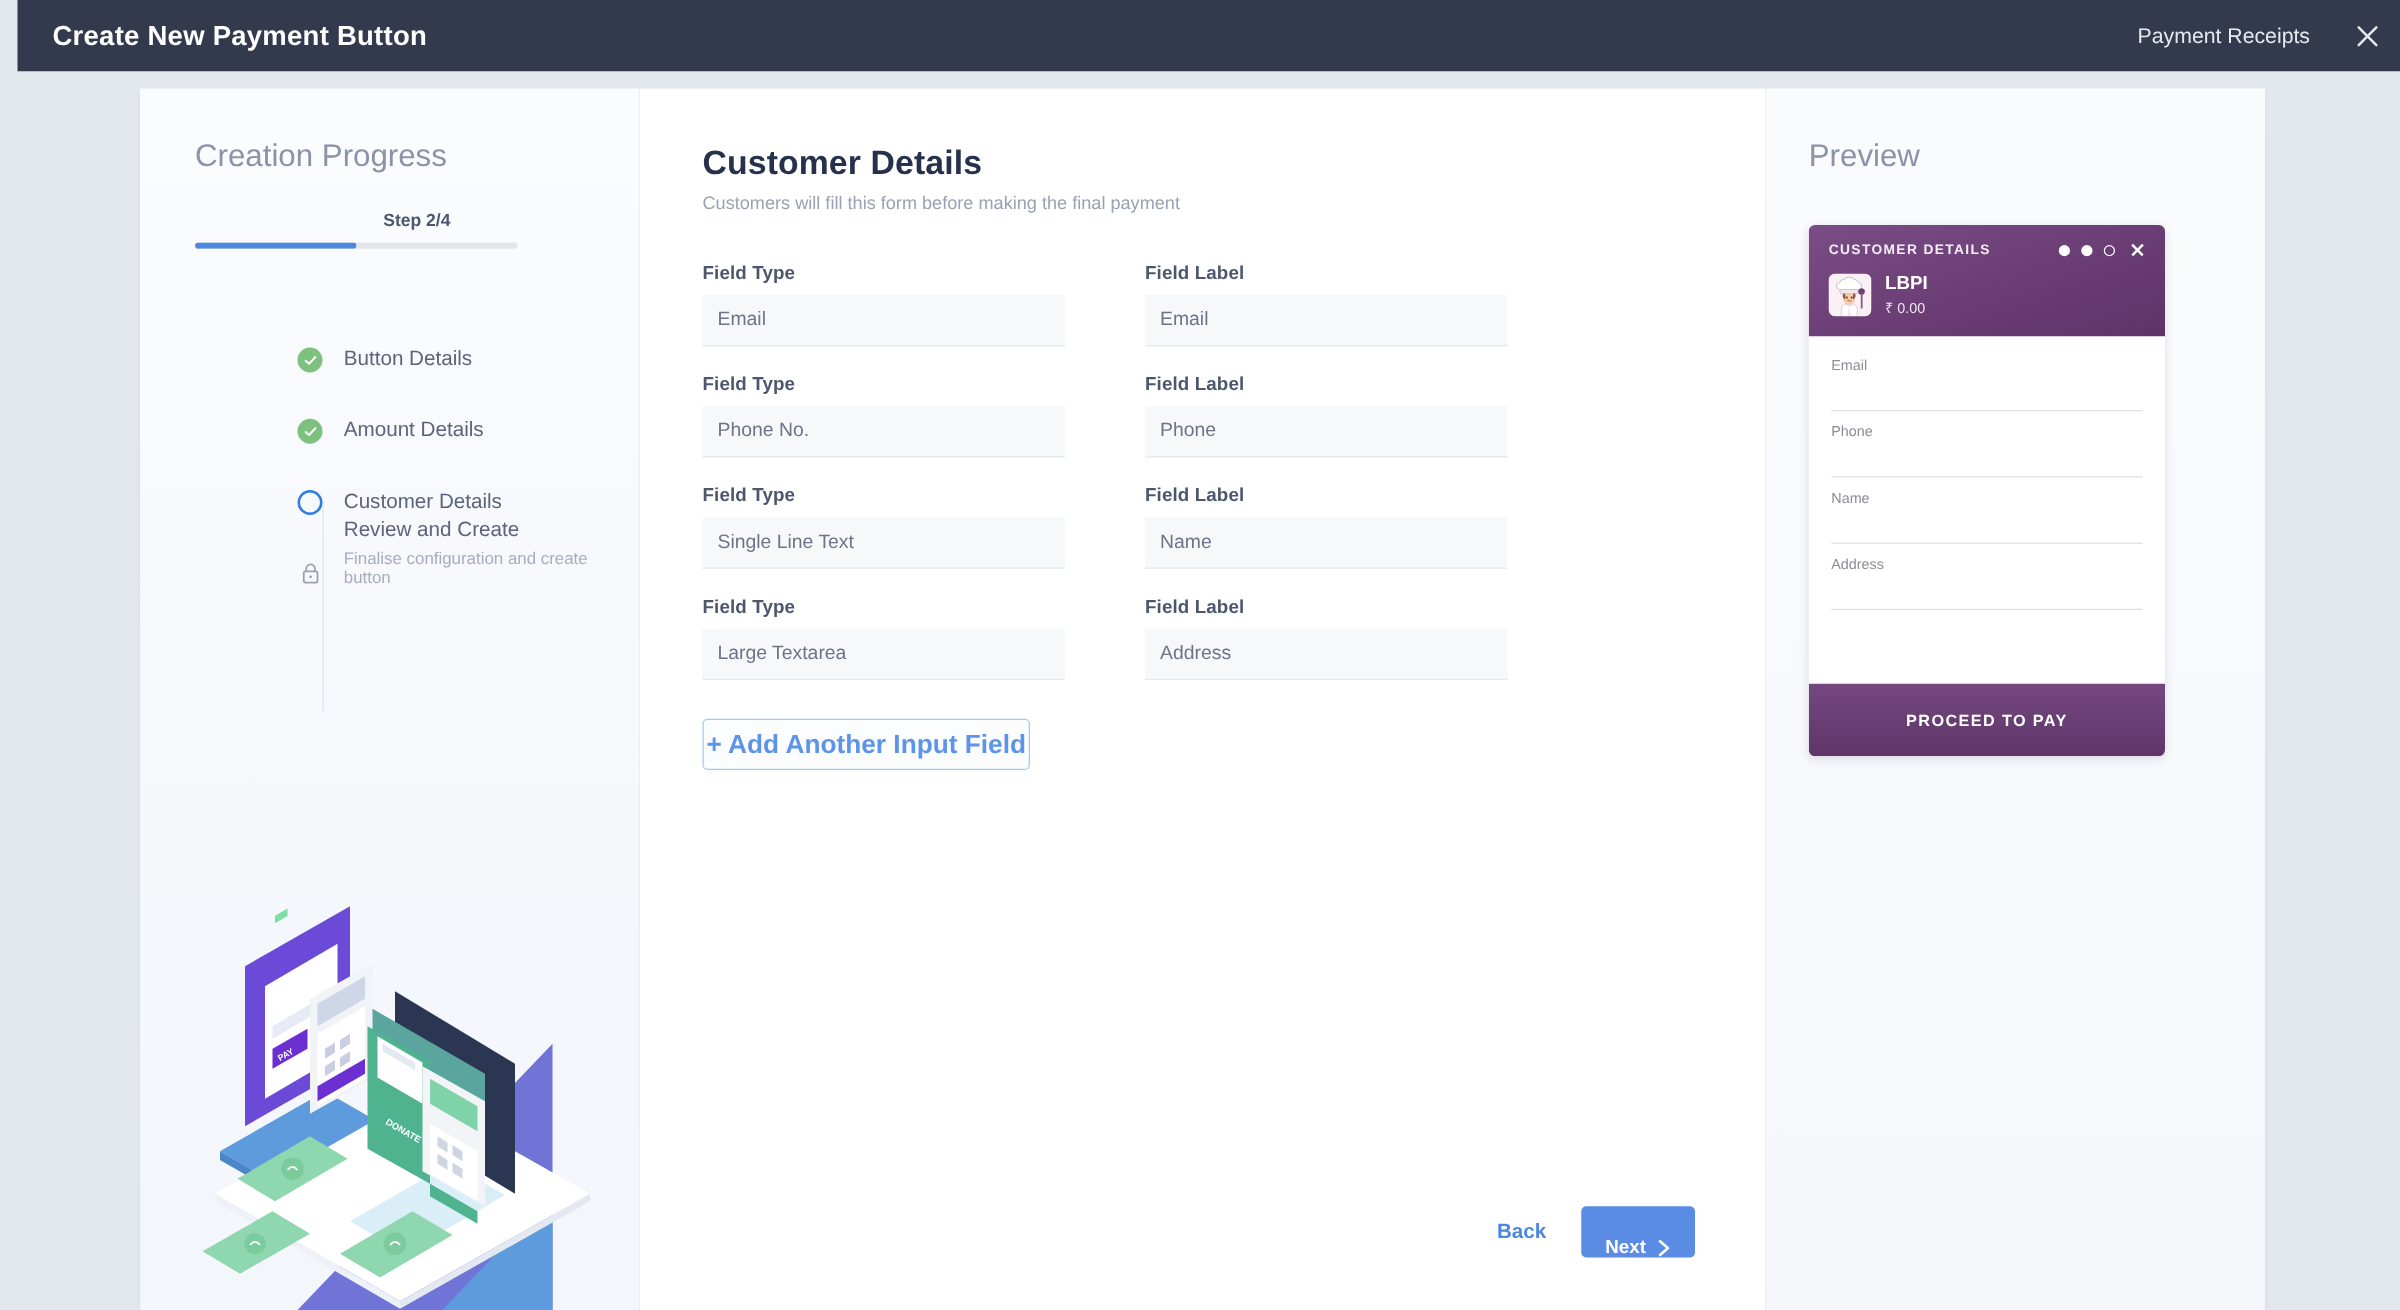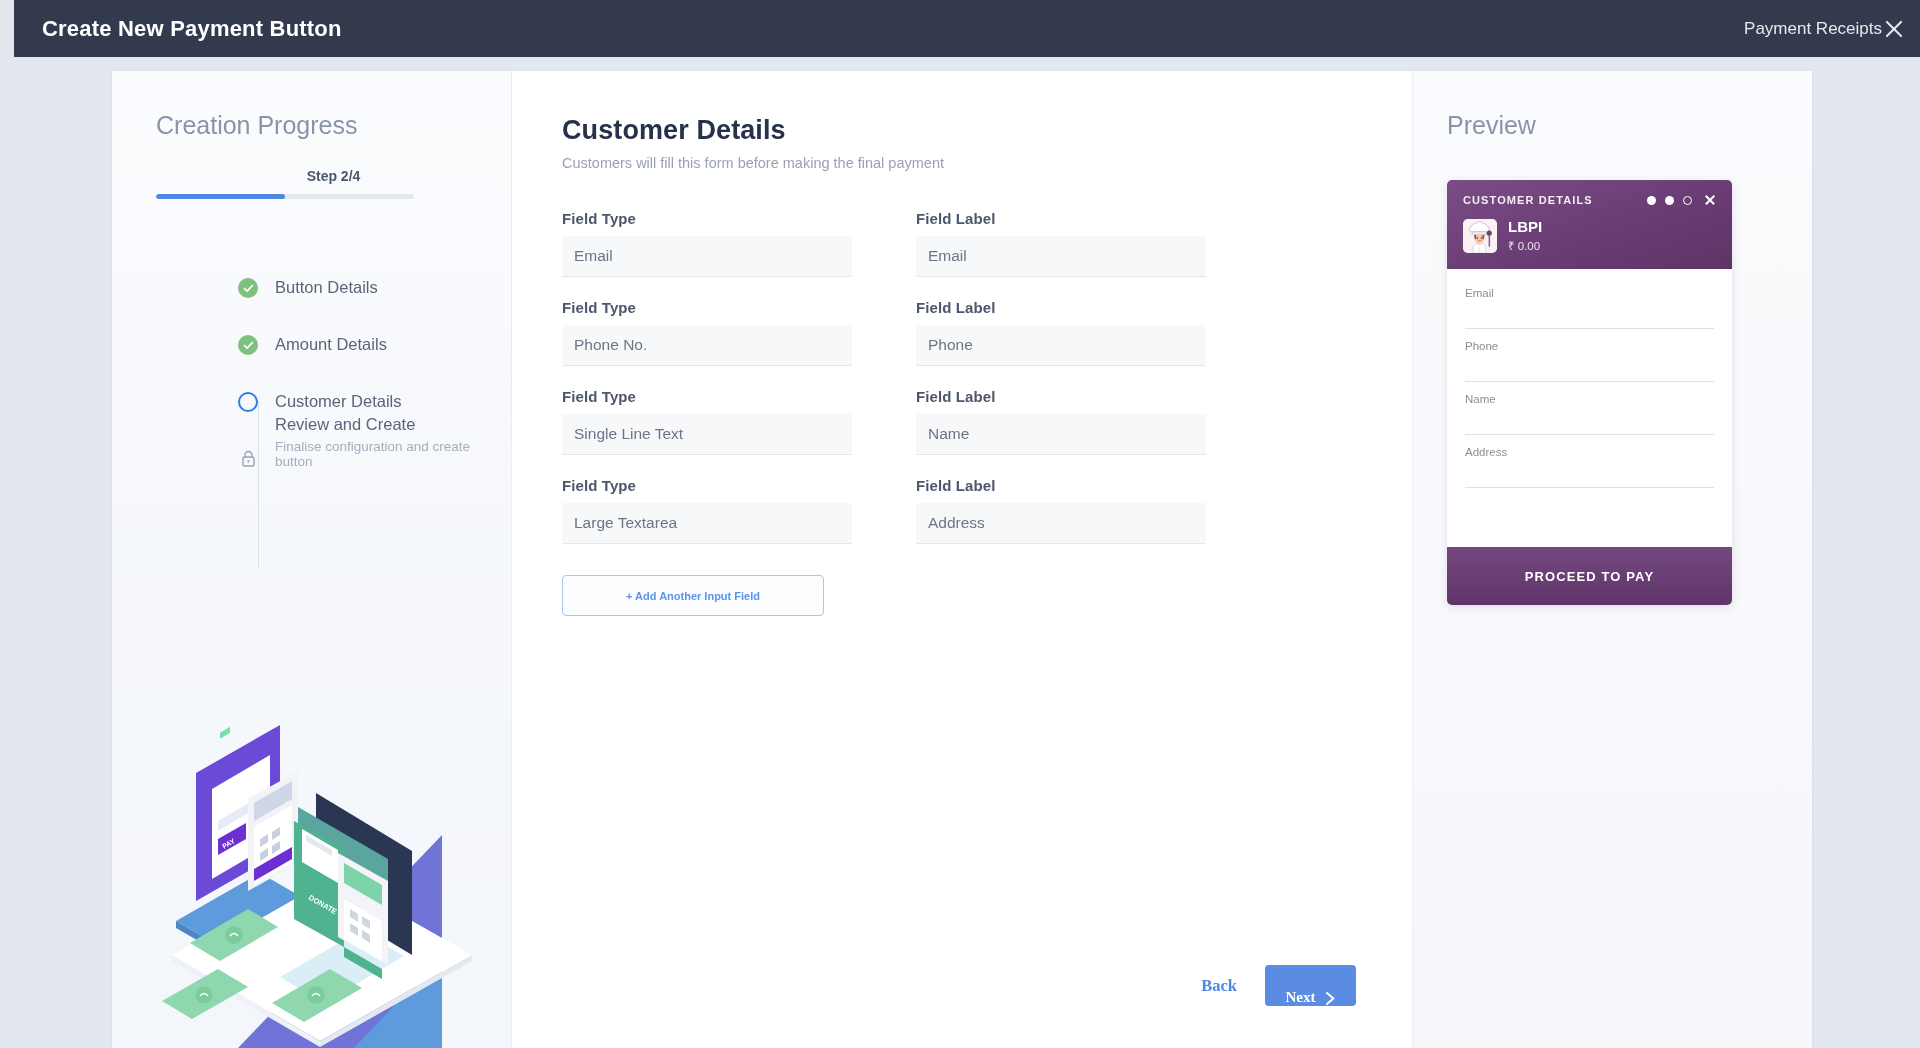--- a/index.html
+++ b/index.html
@@ -17,21 +17,21 @@
     background: #343a4e;
     display: flex; align-items: center;
     padding: 0 28px;
     margin-left: 14px;
   }
   .topbar-title {
     color: #ffffff; font-size: 22px; font-weight: bold;
     letter-spacing: .2px;
   }
   .topbar-right {
-    margin-left: auto; display: flex; align-items: center; 
+    margin-left: auto; display: flex; align-items: center; gap: 34px;
   }
   .topbar-link { color: #e7e9ef; font-size: 17px; }
   .close-x {
     width: 24px; height: 24px; position: relative; cursor: pointer;
   }
   .close-x::before, .close-x::after {
     content: ""; position: absolute; left: 1px; top: 11px;
     width: 22px; height: 2px; background: #e7e9ef; border-radius: 1px;
   }
   .close-x::before { transform: rotate(45deg); }
@@ -126,28 +126,28 @@
     padding-left: 12px;
     font-size: 15.5px; color: #6c7486;
   }
   .spacer { }
 
   .add-field-btn {
     margin-top: 9px;
     width: 262px; height: 41px;
     border: 1px solid #a9c6f1; border-radius: 4px;
     background: #fbfdff; color: #5d93e8;
-    font-size: 11px; font-weight: bold;
+    font-size: 21px; font-weight: bold;
     display: flex; align-items: center; justify-content: center;
     cursor: pointer;
   }
 
   .footer-actions {
     position: absolute; right: 56px; bottom: 42px;
-    display: flex; align-items: center; gap: 28px; font-family: Liberation Serif, serif;
+    display: flex; align-items: center; gap: 28px;
   }
   .btn-back {
     color: #4d88e0; font-size: 16.5px; font-weight: bold;
     background: none; border: none; cursor: pointer;
     font-family: inherit;
   }
   .btn-next {
     background: #5b8ce4; color: #fff;
     border: none; border-radius: 4px;
     width: 91px; height: 41px;

